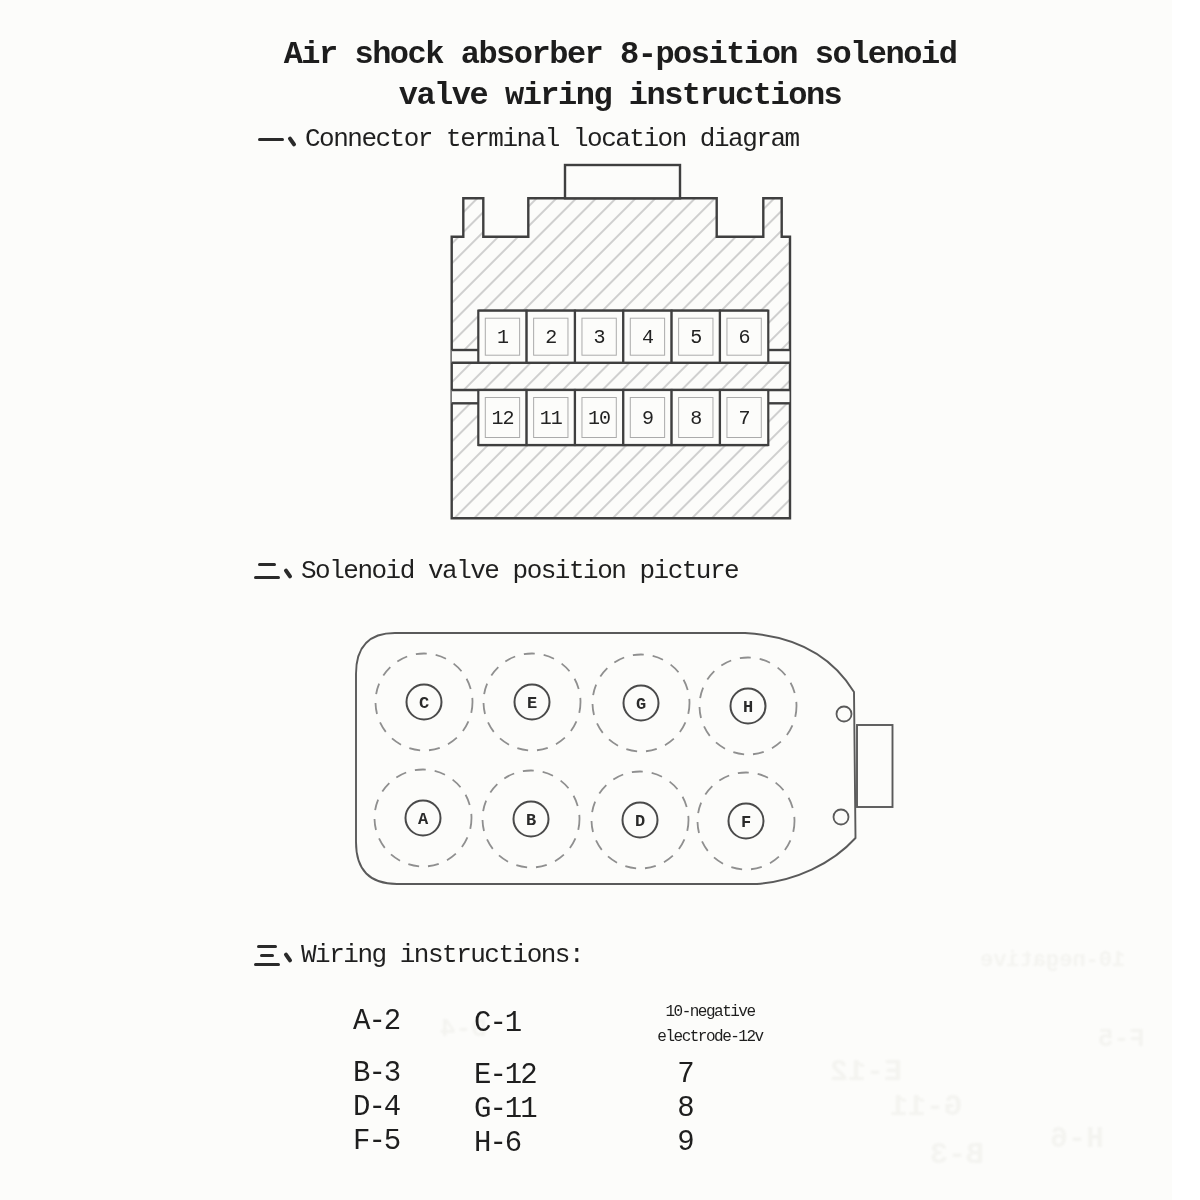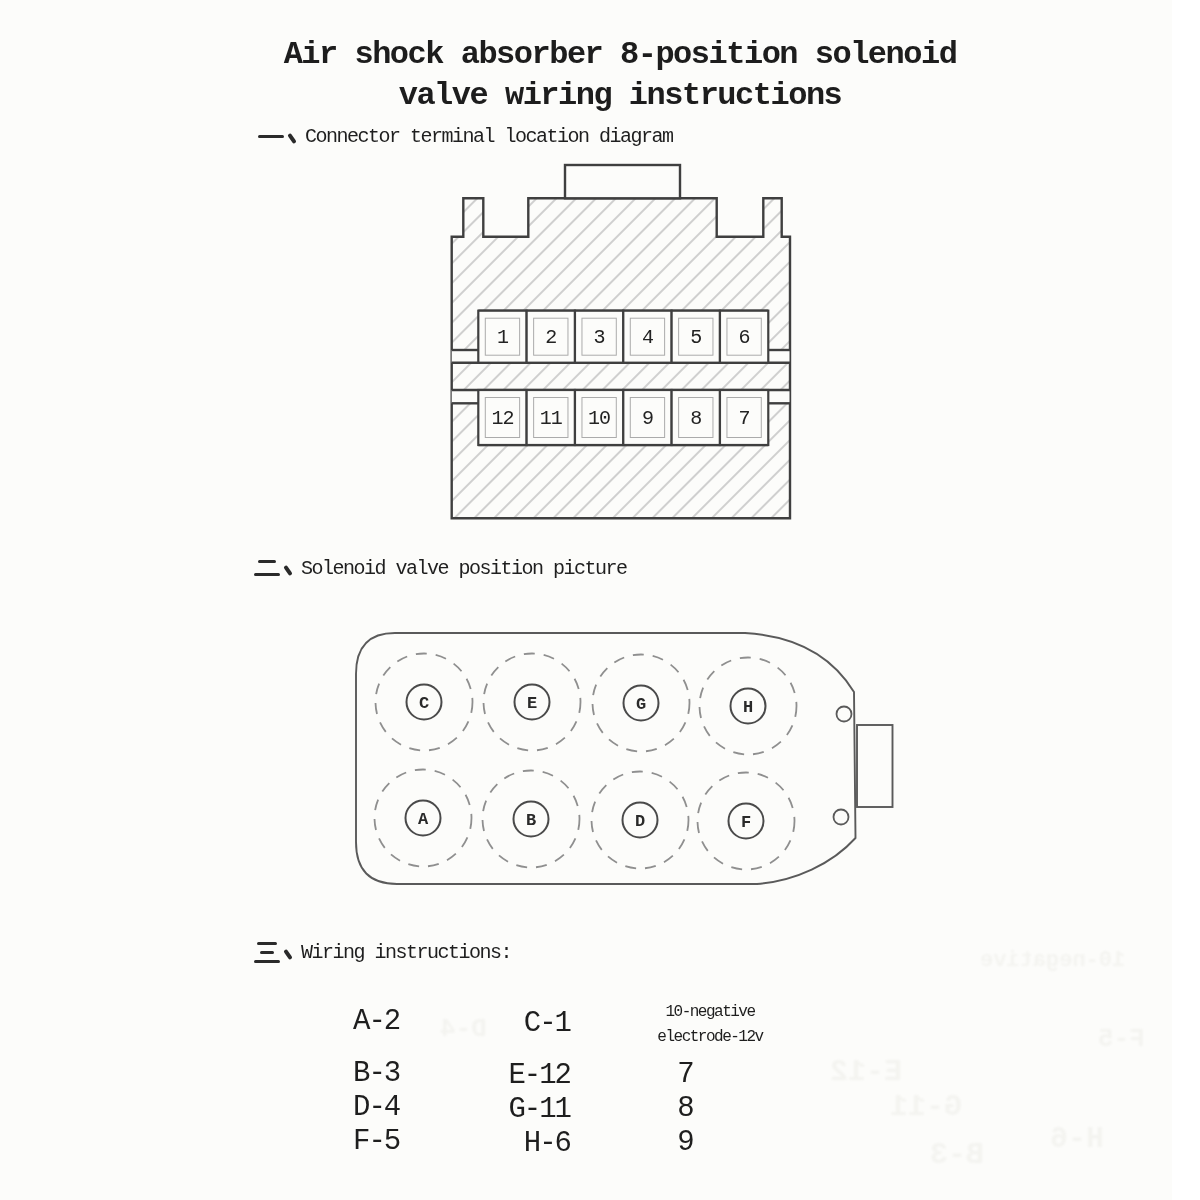--- a/index.html
+++ b/index.html
@@ -13,21 +13,21 @@
   }
   
   .title-block{position:absolute;left:20px;top:34px;width:1200px;text-align:center;}
   .title-line{
     font-size:32px;font-weight:700;letter-spacing:-1.5px;line-height:41px;
     color:#1d1d1d;white-space:pre;
   }
   
   .sec{
     position:absolute;display:flex;align-items:center;
-    font-size:20px;letter-spacing:-1.5px;color:#1f1f1f;white-space:pre;
+    font-size:26px;letter-spacing:-1.5px;color:#1f1f1f;white-space:pre;
   }
   .sec .label{font-weight:500;}
   
   .cjk{position:relative;display:inline-block;width:27px;height:24px;flex:0 0 27px;}
   .cjk i{position:absolute;display:block;height:3px;background:#2a2a2a;border-radius:1.5px;}
   .cjk.one i.b1{top:11px;left:0;right:1px;}
   .cjk.two i.b1{top:4px;left:4px;right:5px;}
   .cjk.two i.b2{top:17px;left:0;right:1px;}
   .cjk.three i.b1{top:2px;left:3px;right:4px;}
   .cjk.three i.b2{top:11px;left:6px;right:7px;}
@@ -35,21 +35,21 @@
   
   .dun{position:relative;display:inline-block;width:15px;height:24px;flex:0 0 15px;margin-right:5px;}
   .dun i{
     position:absolute;top:9px;left:5px;width:4px;height:11px;background:#2a2a2a;
     border-radius:2px;transform:rotate(-35deg);
   }
   
   .w{position:absolute;white-space:pre;color:#1e1e1e;}
   .w.pair{font-size:29px;letter-spacing:-2px;font-weight:500;}
   .w.small{font-size:16px;letter-spacing:-1.5px;font-weight:500;}
-  .w.c2{width:96px;text-align:right;}
+  .w.c2{width:96px;text-align:left;}
   .w.c3{width:42px;text-align:center;}
   .w.c3h{width:160px;text-align:center;}
   
   .diagram{position:absolute;}
   
   .ghost{
     position:absolute;white-space:pre;color:#6d6d50;opacity:0.055;
     transform:scaleX(-1);filter:blur(1.3px);font-weight:700;pointer-events:none;
   }
 </style>

